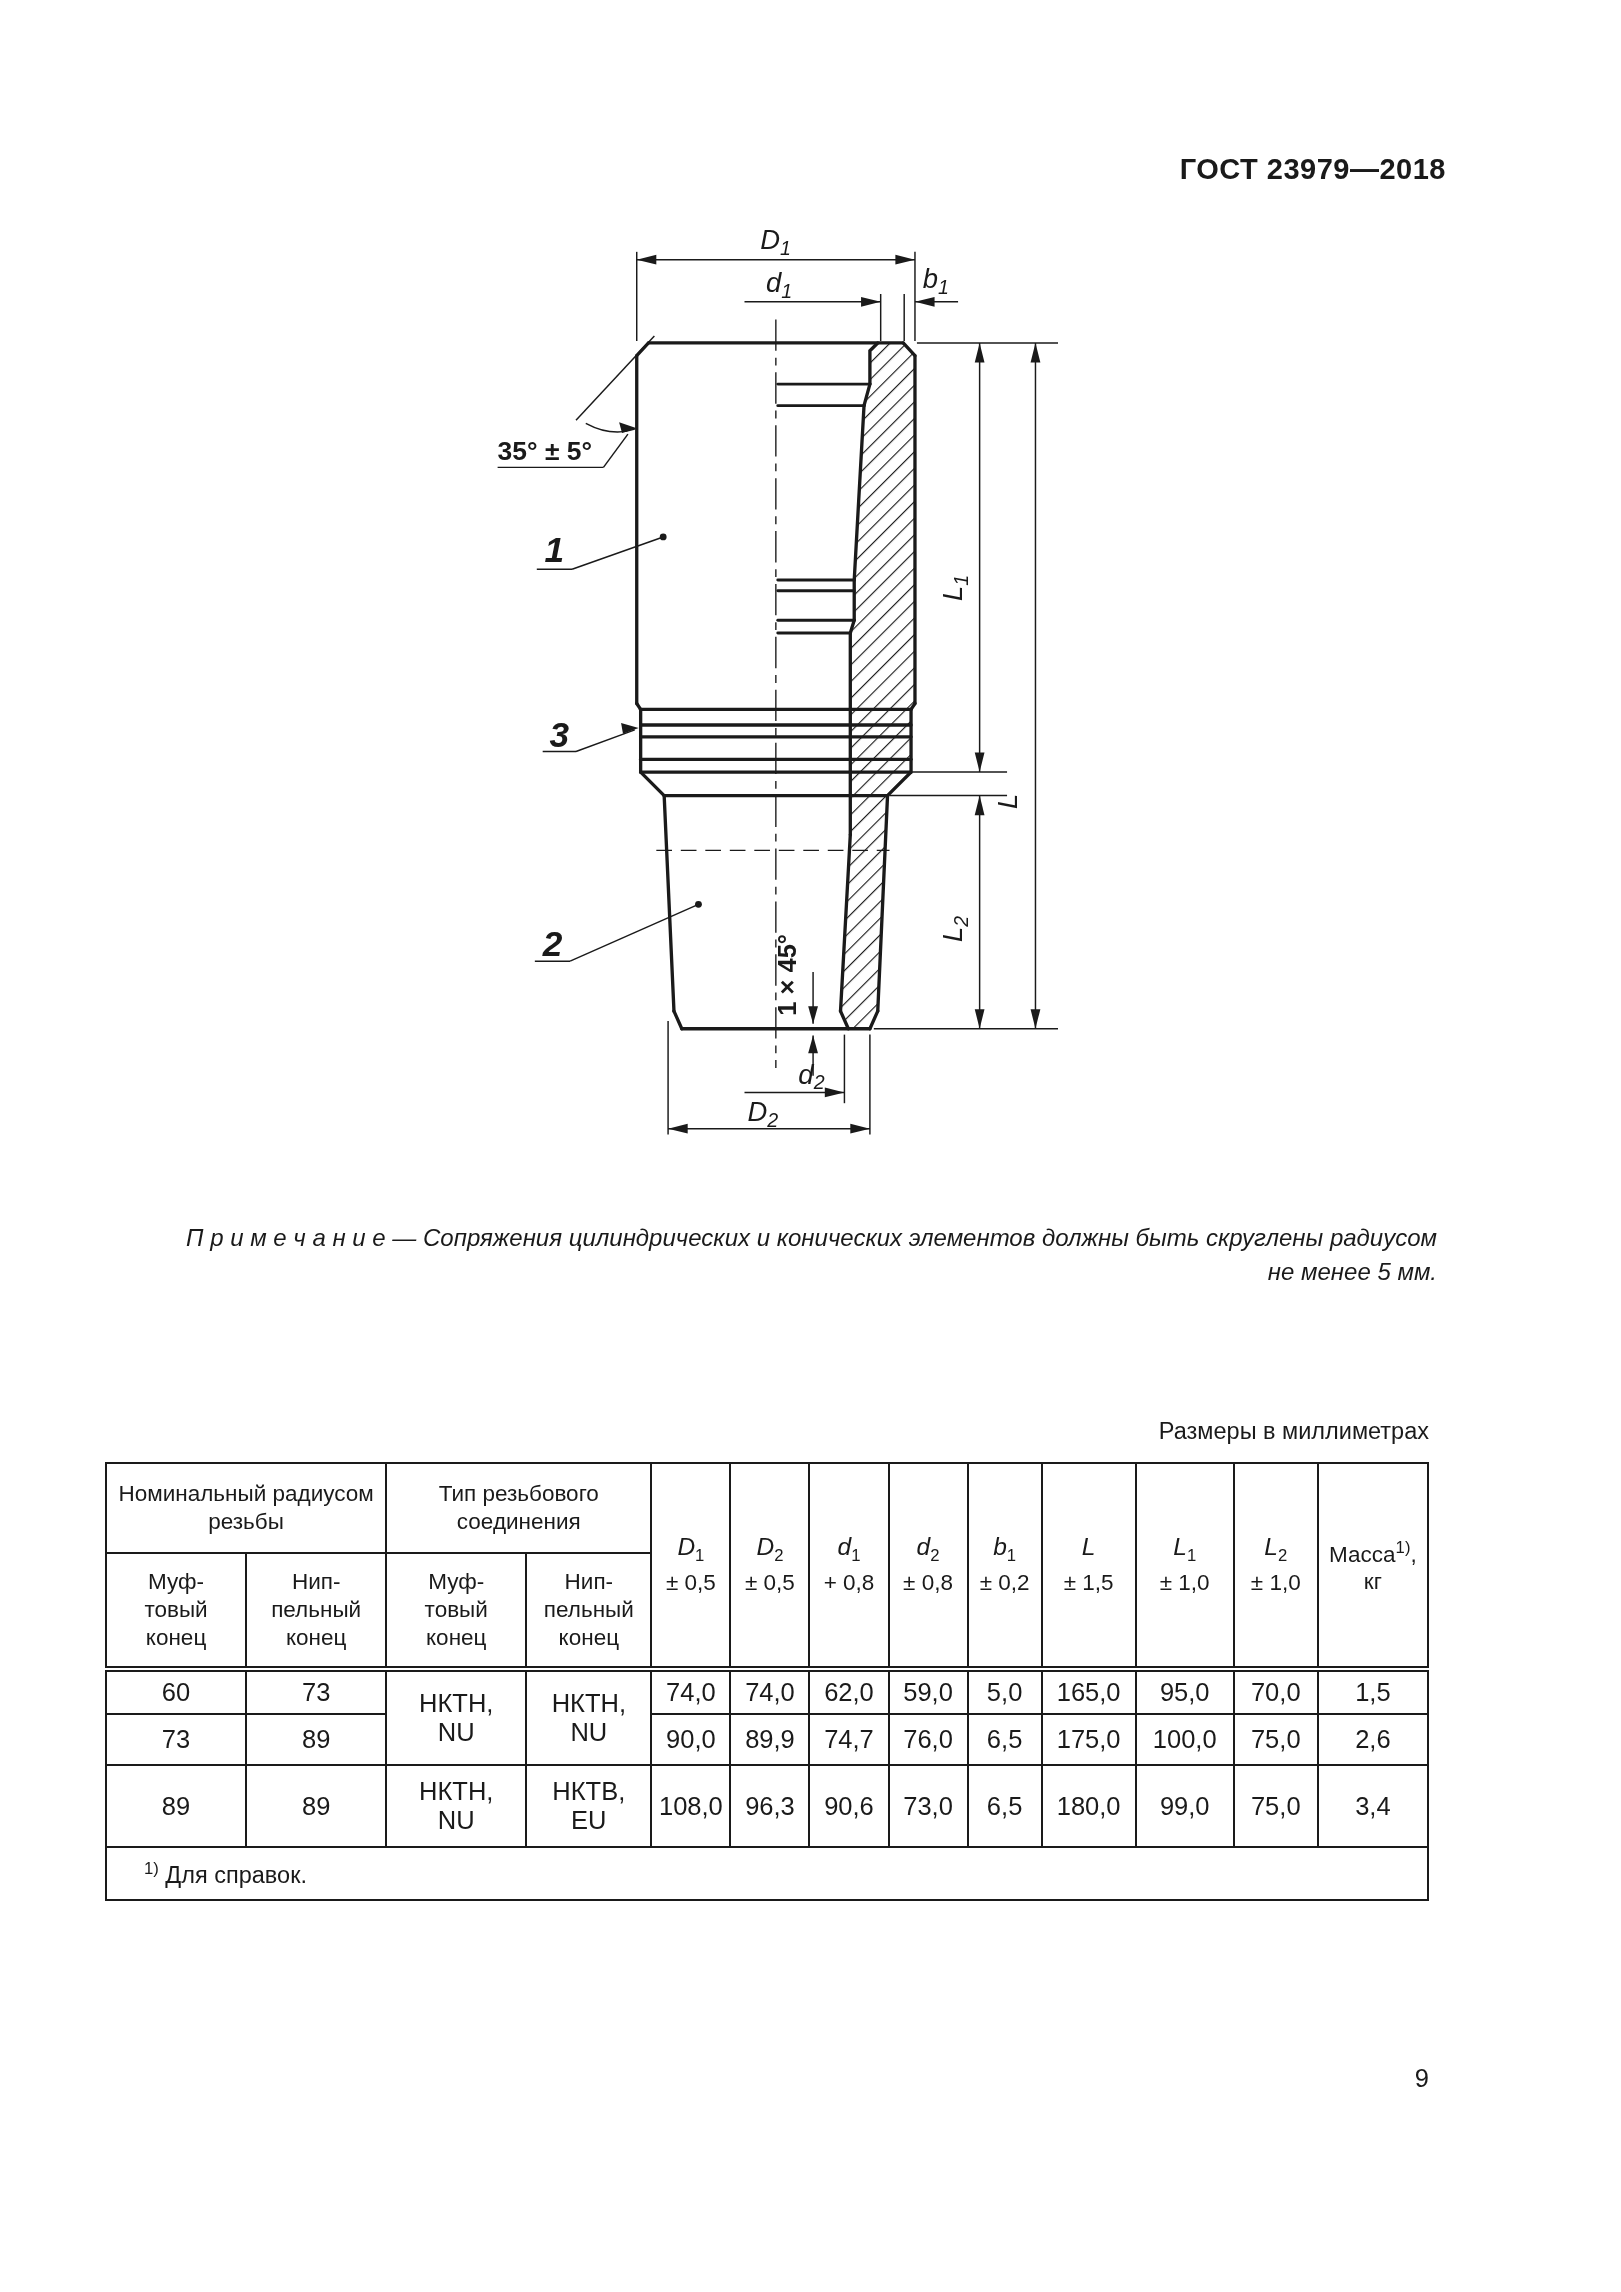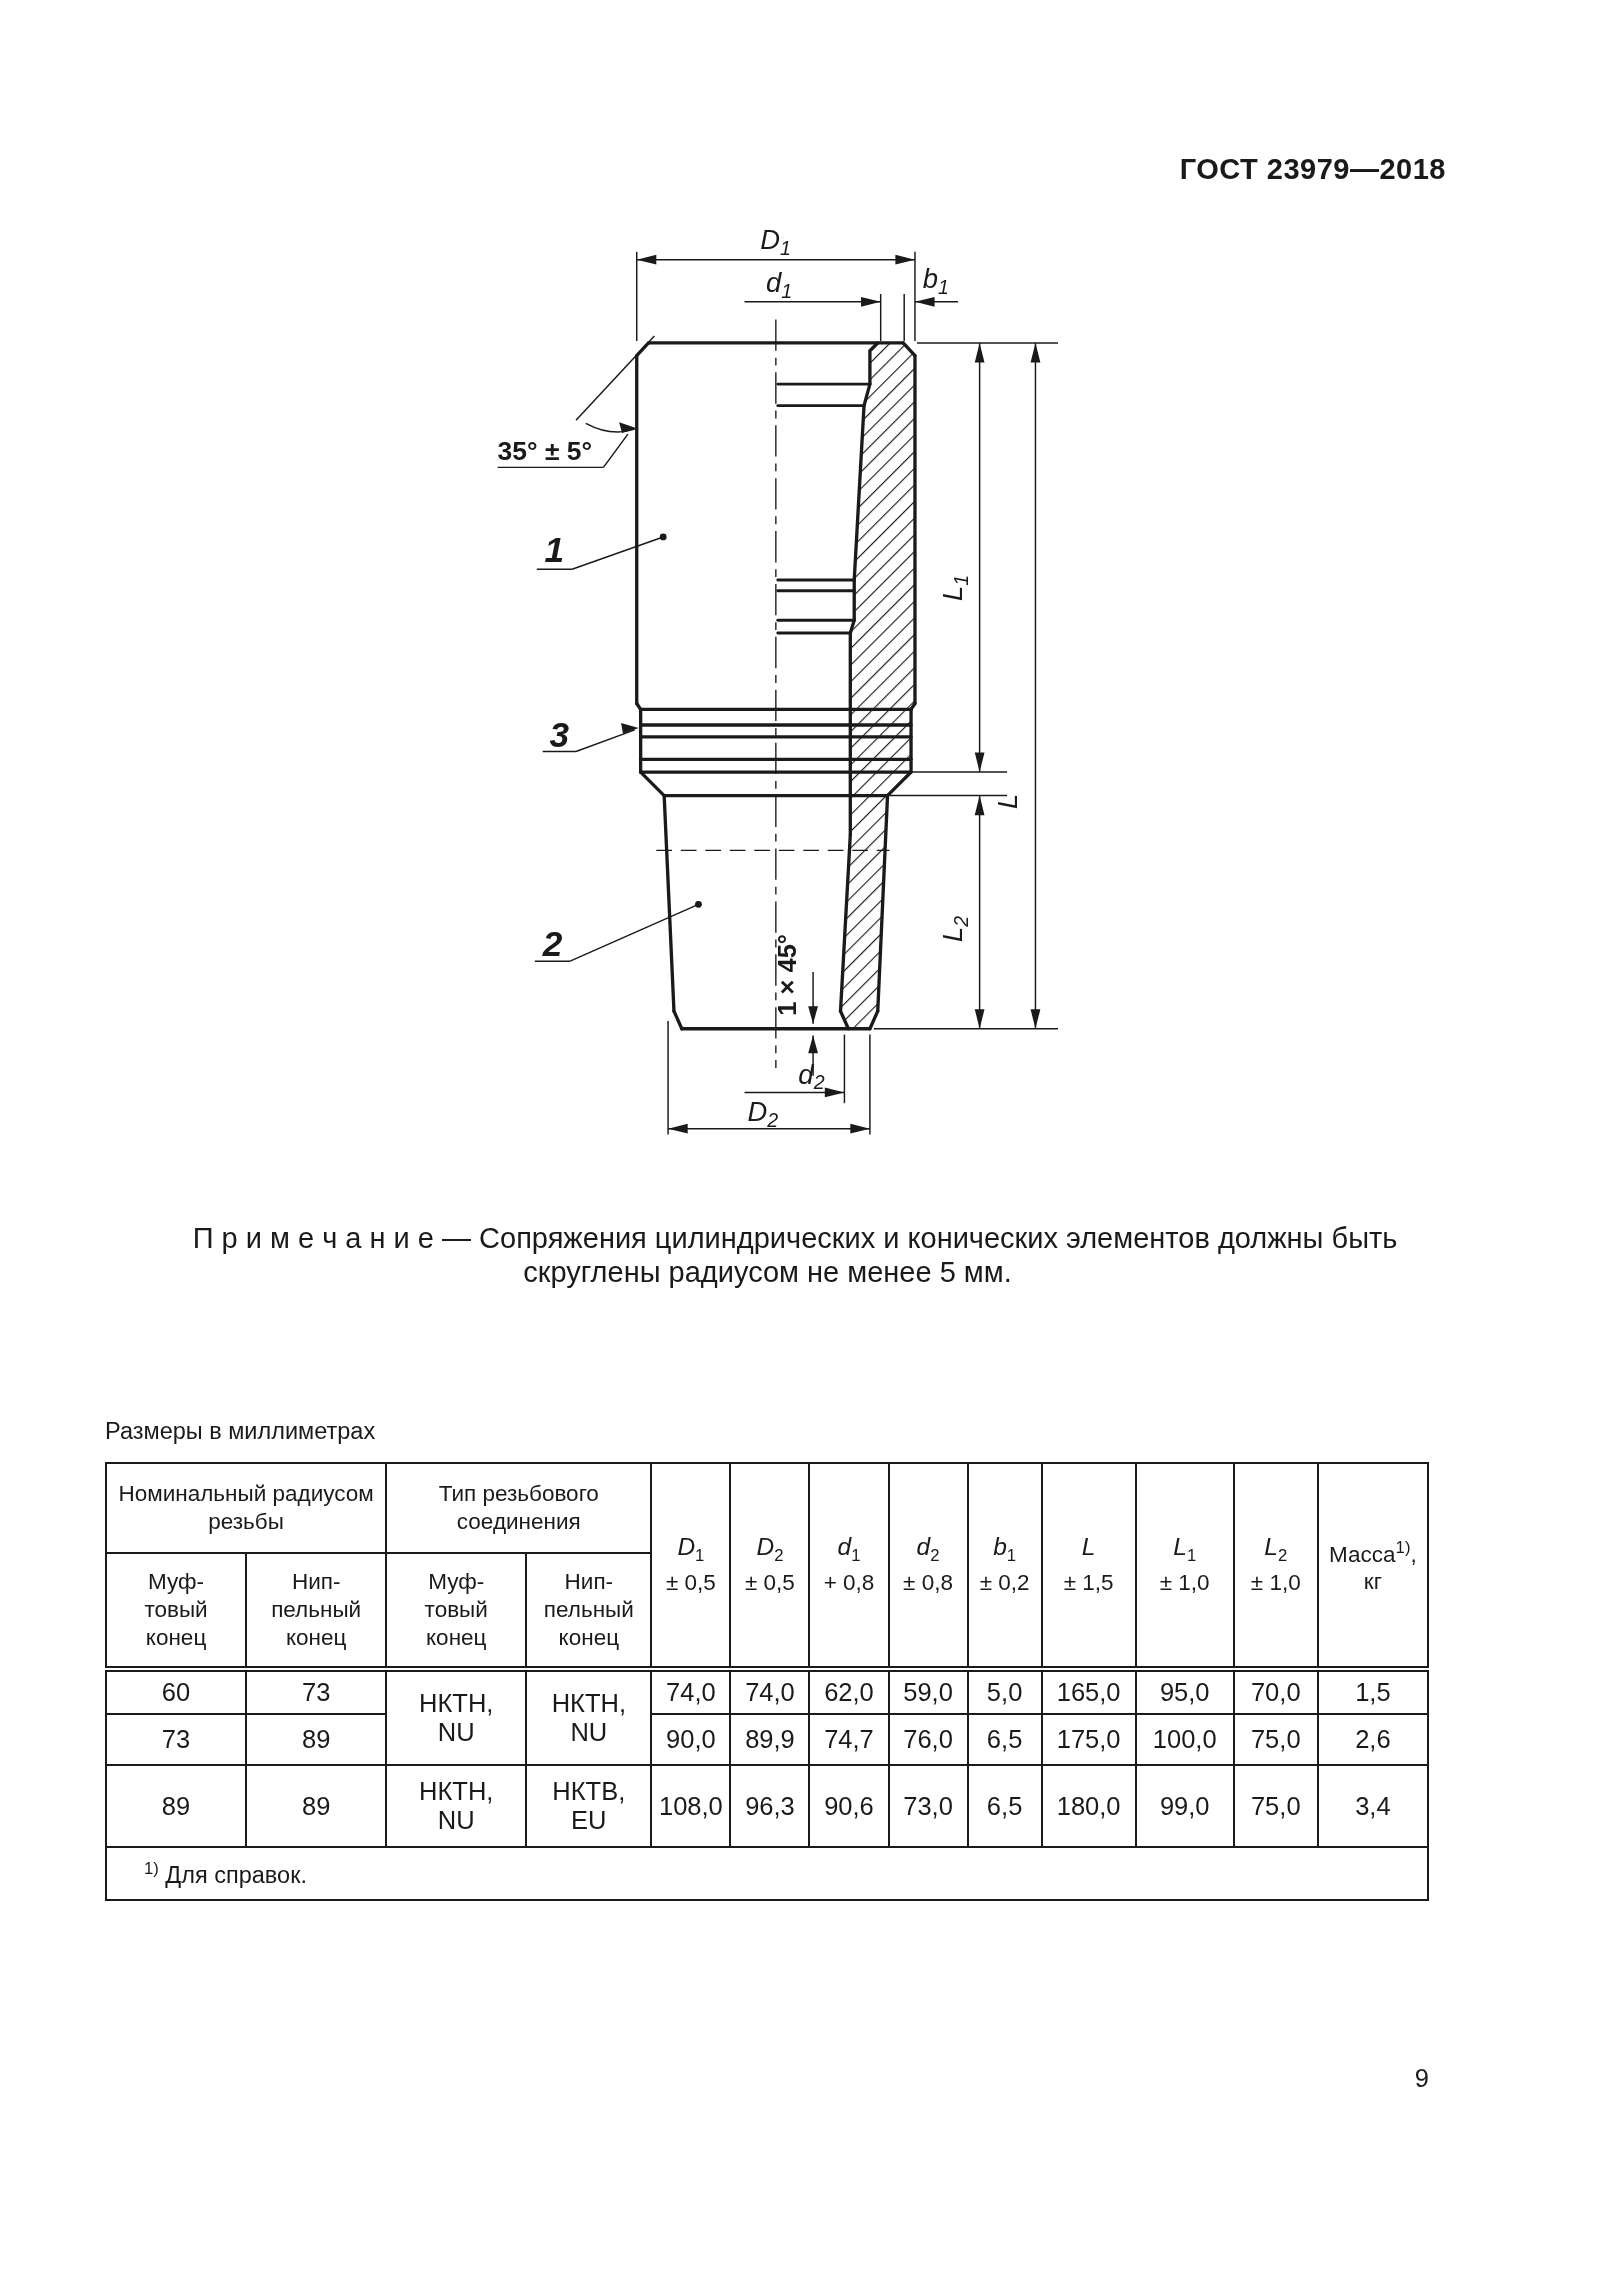--- a/index.html
+++ b/index.html
@@ -3,25 +3,25 @@
 <meta charset="utf-8">
 <style>
   html,body{margin:0;padding:0;background:#e8e8e8;}
   .page{position:relative;width:1621px;height:2293px;background:#ffffff;margin:0 auto;
         font-family:"Liberation Sans",sans-serif;color:#1a1a1a;overflow:hidden;}
   .gost-header{position:absolute;top:153px;right:175px;font-size:29px;font-weight:bold;letter-spacing:0.5px;}
   .drawing{position:absolute;left:421px;top:196px;width:647px;height:965px;}
   .drawing svg text{font-family:"Liberation Sans",sans-serif;fill:#1a1a1a;}
   .fig-caption{position:absolute;top:1162px;left:274px;width:941px;text-align:center;font-size:21.6px;}
   .fig-caption i{font-style:italic;}
-  .note{position:absolute;top:1221px;left:98px;width:1339px;font-size:29px;line-height:34px;text-align:center;}
+  .note{position:absolute;top:1221px;left:98px;width:1339px;font-size:24px;line-height:34px;text-align:right;font-style:italic;}
   .note .ind{display:inline-block;width:55px;}
   .fig-name{position:absolute;top:1304px;left:98px;width:1339px;text-align:center;font-size:24.5px;}
   .tbl-caption{position:absolute;top:1370px;left:105px;width:1324px;font-size:23.5px;}
-  .units{position:absolute;top:1418px;left:105px;width:1324px;font-size:23.5px;}
+  .units{position:absolute;top:1418px;left:105px;width:1324px;text-align:right;font-size:23.5px;}
   table.gt{position:absolute;top:1462px;left:105px;width:1324px;border-collapse:collapse;
            table-layout:fixed;font-size:25.5px;border:2.9px solid #1a1a1a;}
   table.gt th,table.gt td{border:2px solid #1a1a1a;text-align:center;vertical-align:middle;
            font-weight:normal;padding:2px 3.9px;overflow:hidden;}
   table.gt thead th{font-size:22.5px;line-height:28px;}
   table.gt .dbl{border-bottom:6.9px double #1a1a1a;}
   .dim-sym{font-style:italic;font-size:24.5px;}
   table.gt sub{font-size:16.7px;}
   table.gt sup{font-size:16.7px;}
   tbody tr.r1{height:45px;} tbody tr.r2{height:51px;} tbody tr.r3{height:82px;}

